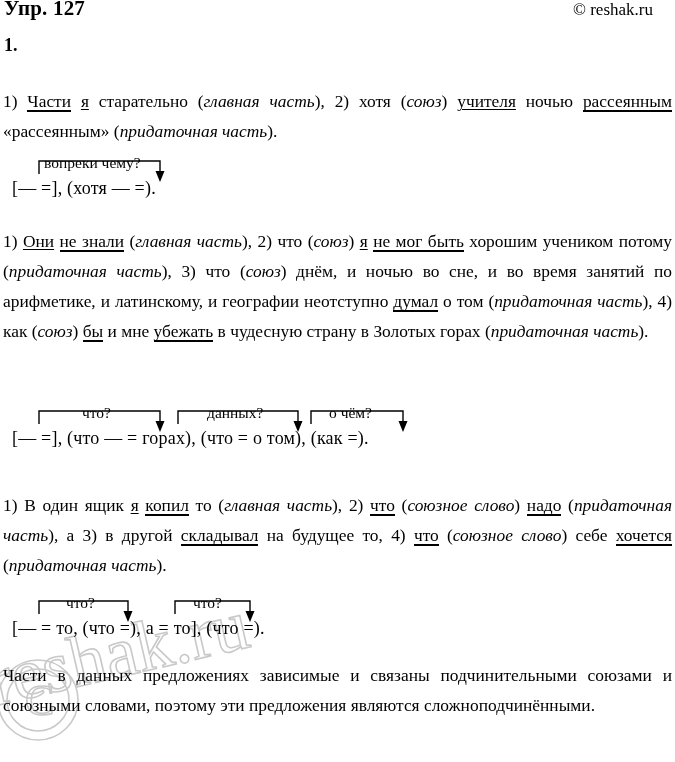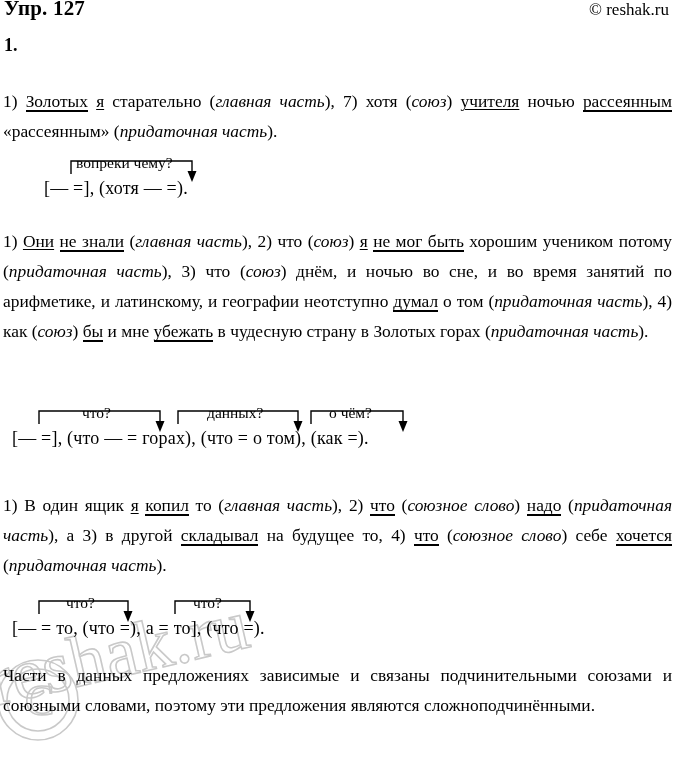--- a/index.html
+++ b/index.html
@@ -40,21 +40,21 @@
   .ex-title {
     position: absolute;
     left: 4px;
     top: -4px;
     font-size: 21px;
     font-weight: bold;
     letter-spacing: 0.2px;
   }
   .copyright {
     position: absolute;
-    right: 6px;
+    right: 22px;
     top: 0px;
     font-size: 17px;
   }
 
   
   .item-num {
     position: absolute;
     left: 4px;
     font-size: 18px;
     font-weight: bold;
@@ -126,23 +126,23 @@
     </svg>
   </div>
 
   <div class="header">
     <div class="ex-title">Упр. 127</div>
     <div class="copyright">© reshak.ru</div>
   </div>
 
   <div class="item-num" style="top:35px;">1.</div>
 
-  <div class="para" id="p0" style="top:86px;"><span>1) </span><span class="u2">Золотых</span><span> </span><span class="u1">я</span><span> старательно (</span><i>главная часть</i><span>), 7) хотя (</span><i>союз</i><span>) </span><span class="u1">учителя</span><span> ночью </span><span class="u2">рассеянным</span><span> «рассеянным» (</span><i>придаточная часть</i><span>).</span></div>
+  <div class="para" id="p0" style="top:86px;"><span>1) </span><span class="u2">Части</span><span> </span><span class="u1">я</span><span> старательно (</span><i>главная часть</i><span>), 2) хотя (</span><i>союз</i><span>) </span><span class="u1">учителя</span><span> ночью </span><span class="u2">рассеянным</span><span> «рассеянным» (</span><i>придаточная часть</i><span>).</span></div>
 
-  <div class="scheme" style="top:178px; left:12px;margin-left:32px;">
+  <div class="scheme" style="top:178px; left:12px;">
     <svg width="200" height="32" style="top:-22px;">
       <path d="M27,18 L27,5 L148,5 L148,17" stroke="#000" stroke-width="1.4" fill="none"></path>
       <path d="M148,26 L143.5,15 L152.5,15 Z" fill="#000"></path>
     </svg>
     <span class="q-label" style="left:32px; top:-24px;">вопреки чему?</span>
     <span class="line">[— =], (хотя — =).</span>
   </div>
 
   <div class="para" id="p1" style="top:226px;"><span>1) </span><span class="u1">Они</span><span> </span><span class="u2">не знали</span><span> (</span><i>главная часть</i><span>), 2) что (</span><i>союз</i><span>) </span><span class="u1">я</span><span> </span><span class="u2">не мог быть</span><span> хорошим учеником потому (</span><i>придаточная часть</i><span>), 3) что (</span><i>союз</i><span>) днём, и ночью во сне, и во время занятий по арифметике, и латинскому, и географии неотступно </span><span class="u2">думал</span><span> о том (</span><i>придаточная часть</i><span>), 4) как (</span><i>союз</i><span>) </span><span class="u2">бы</span><span> и мне </span><span class="u2">убежать</span><span> в чудесную страну в Золотых горах (</span><i>придаточная часть</i><span>).</span></div>
 

